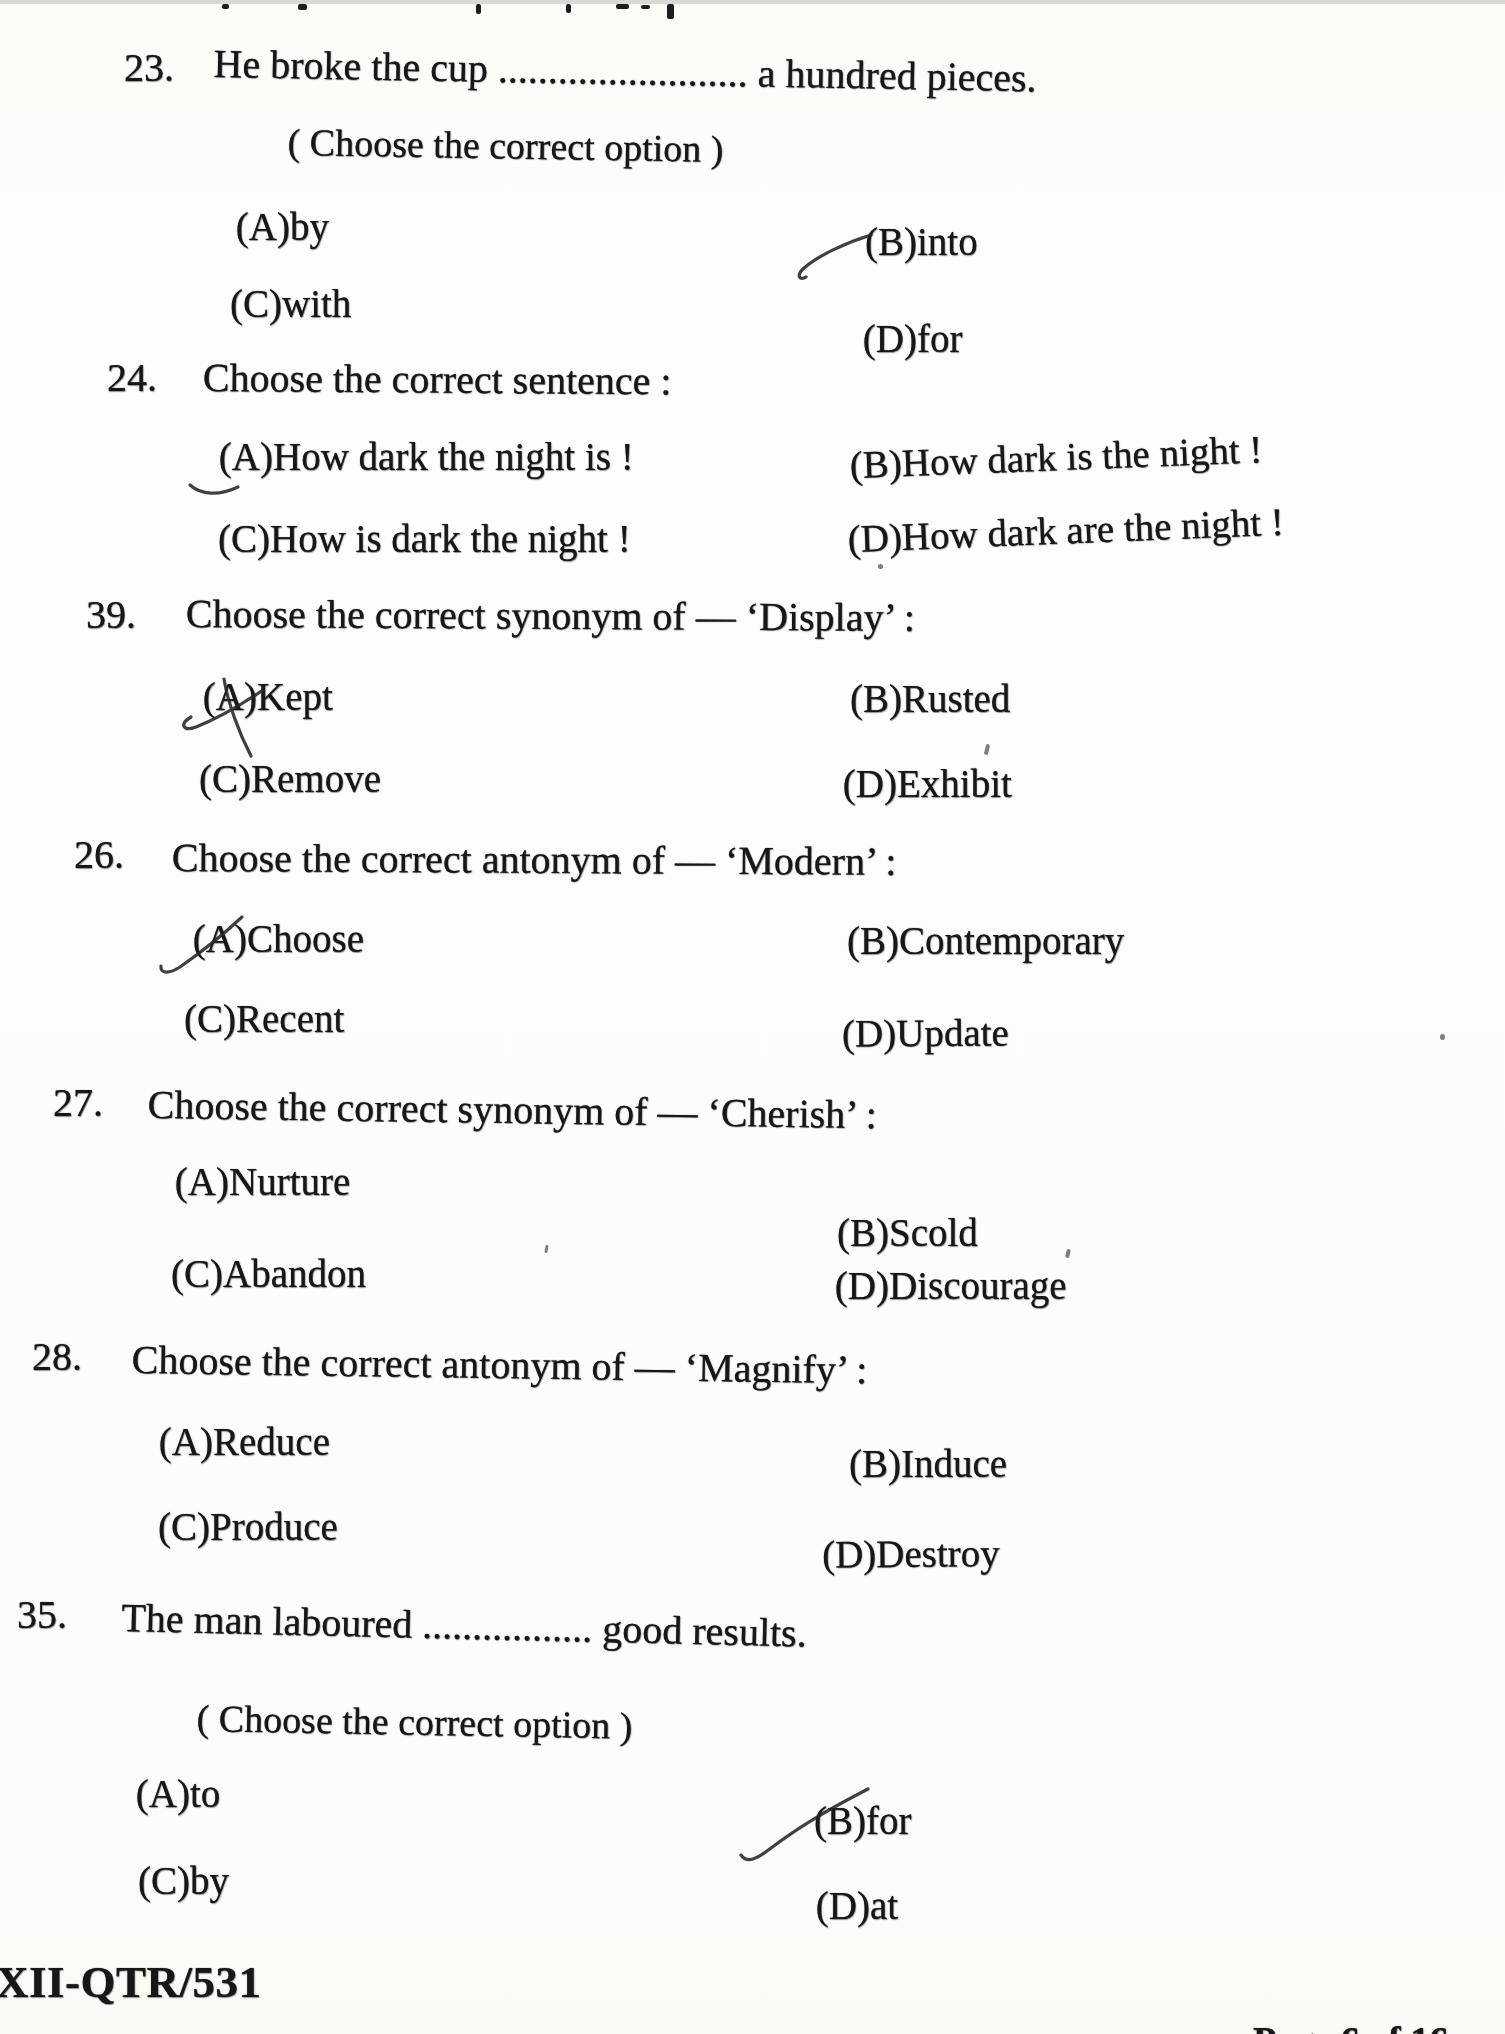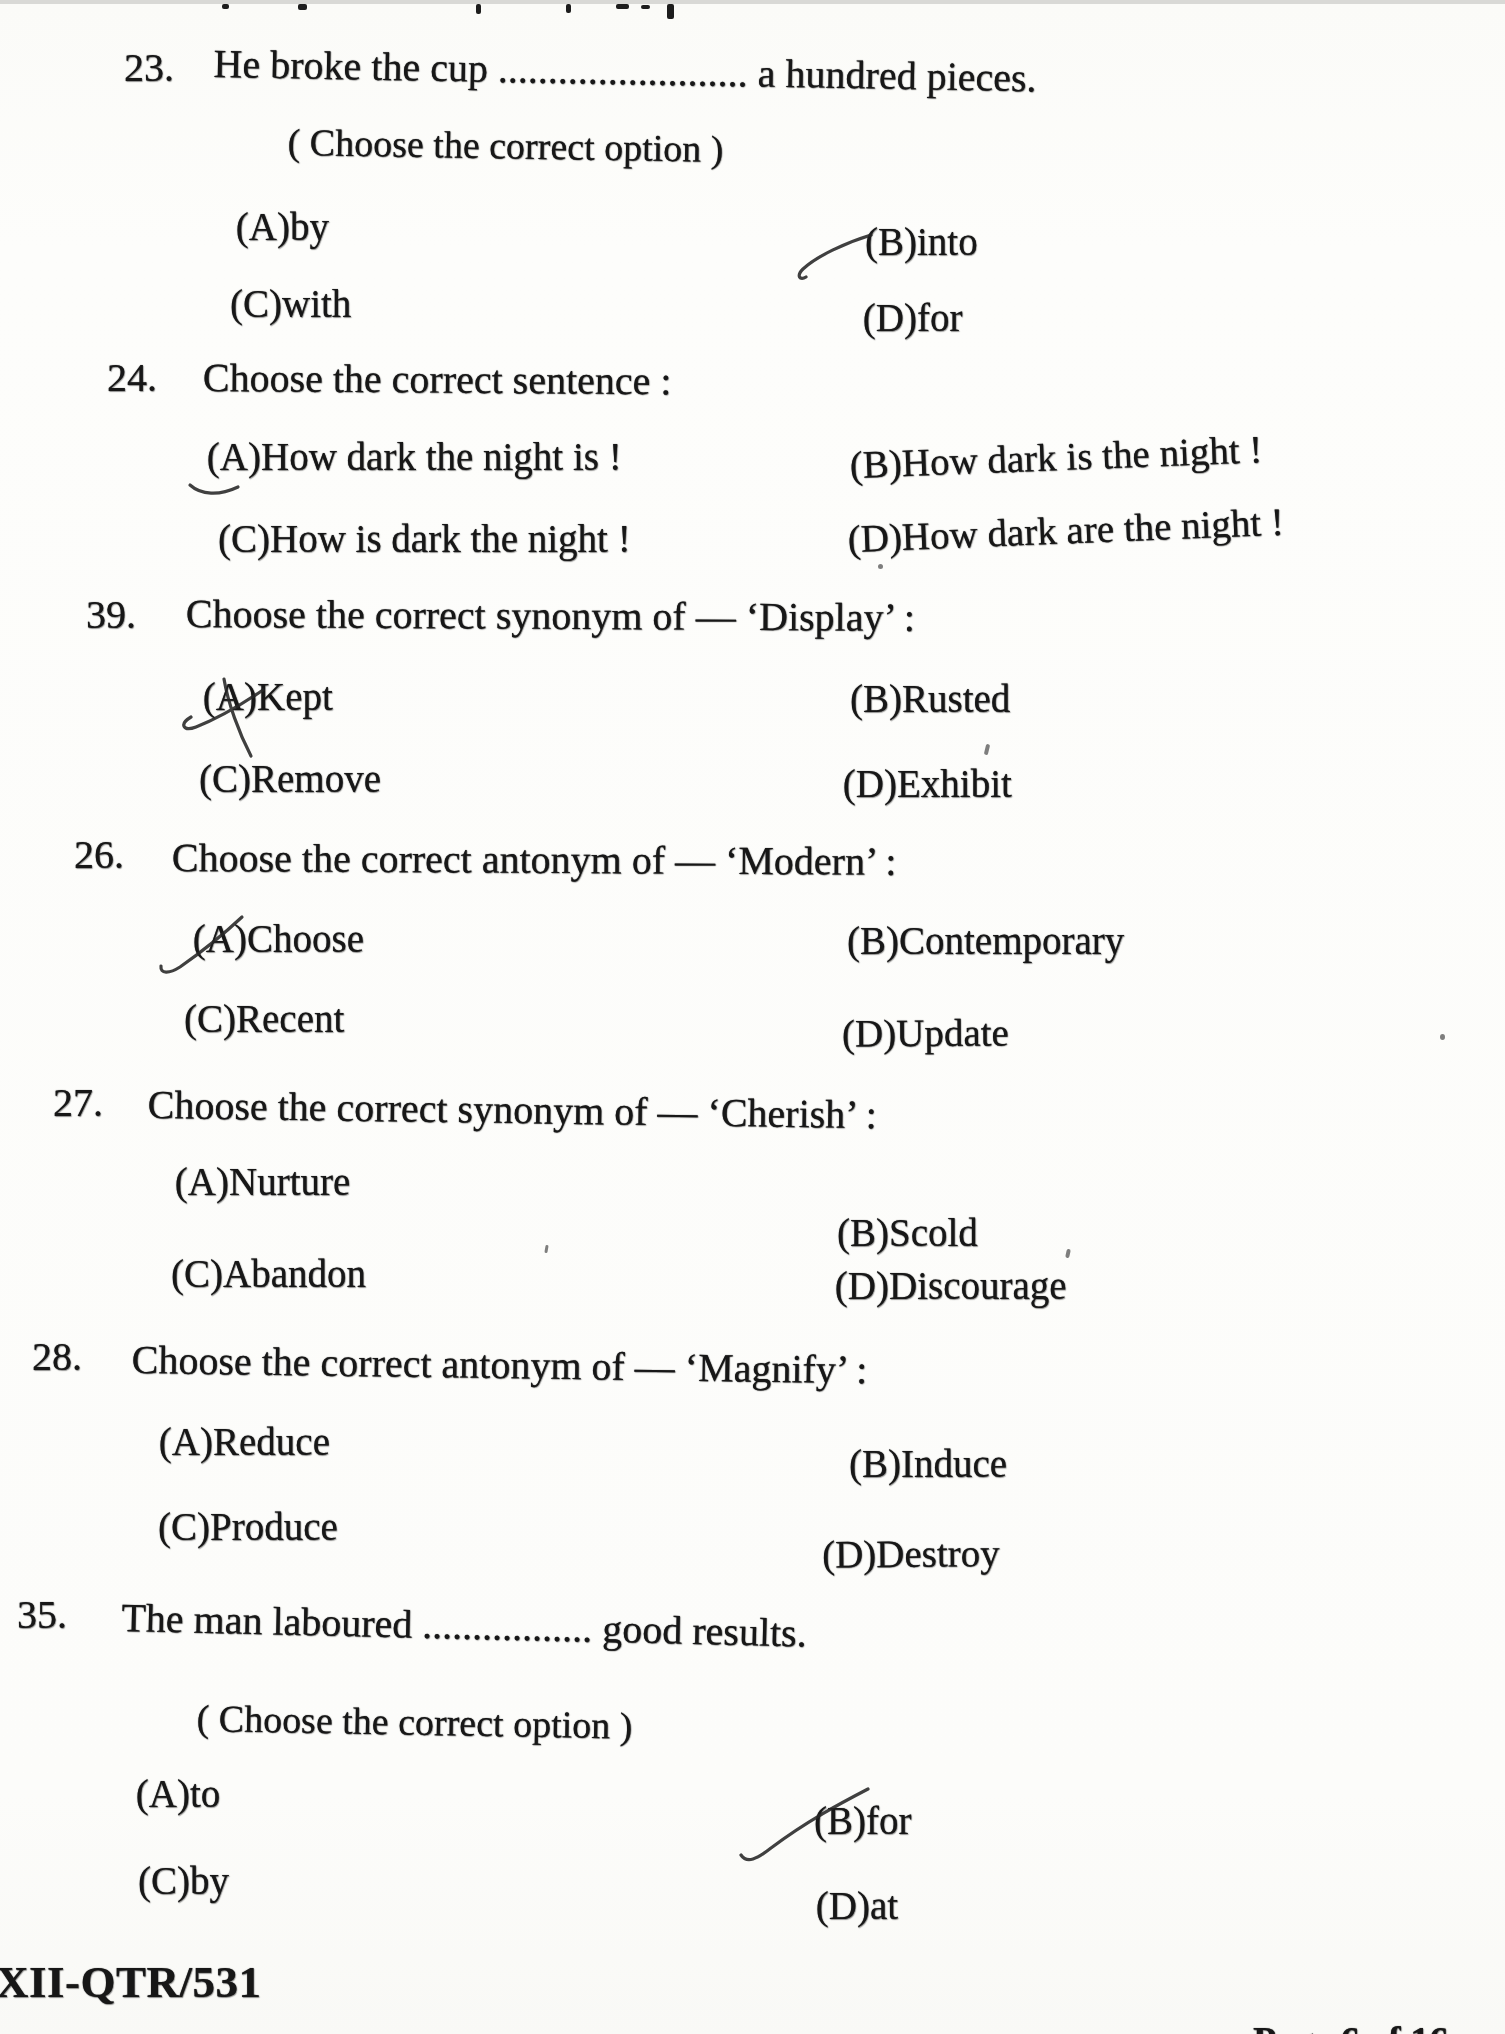--- a/index.html
+++ b/index.html
@@ -50,27 +50,27 @@
   <div class="speck" style="left:1066px;top:1245px;width:4px;height:9px;transform:rotate(12deg)"></div>
   <div class="speck" style="left:1440px;top:1030px;width:5px;height:6px;border-radius:50%"></div>
 
   <section>
     <div class="t num" style="left:124px;top:40px">23.</div>
     <div class="t head" style="left:214px;top:36px;transform:rotate(1deg)">He broke the cup ......................... a hundred pieces.</div>
     <div class="t sub" style="left:288px;top:116px;transform:rotate(0.9deg)">( Choose the correct option )</div>
     <div class="t opt l" style="left:209px;top:200px"><span class="lbl">(A)</span><span>by</span></div>
     <div class="t opt r" style="left:818px;top:215px"><span class="lbl">(B)</span><span>into</span></div>
     <div class="t opt l" style="left:201px;top:277px"><span class="lbl">(C)</span><span>with</span></div>
-    <div class="t opt r" style="left:818px;top:291px"><span class="lbl">(D)</span><span>for</span></div>
+    <div class="t opt r" style="left:818px;top:312px"><span class="lbl">(D)</span><span>for</span></div>
   </section>
 
   <section>
     <div class="t num" style="left:107px;top:350px">24.</div>
     <div class="t head" style="left:203px;top:350px;transform:rotate(0.4deg)">Choose the correct sentence :</div>
-    <div class="t opt l" style="left:180px;top:430px"><span class="lbl">(A)</span><span>How dark the night is !</span></div>
+    <div class="t opt l" style="left:192px;top:430px"><span class="lbl">(A)</span><span>How dark the night is !</span></div>
     <div class="t opt r" style="left:802px;top:440px;transform:rotate(-2.2deg)"><span class="lbl">(B)</span><span>How dark is the night !</span></div>
     <div class="t opt l" style="left:189px;top:512px"><span class="lbl">(C)</span><span>How is dark the night !</span></div>
     <div class="t opt r" style="left:802px;top:514px;transform:rotate(-2.3deg)"><span class="lbl">(D)</span><span>How dark are the night !</span></div>
   </section>
 
   <section>
     <div class="t num" style="left:86px;top:587px">39.</div>
     <div class="t head" style="left:186px;top:586px;transform:rotate(0.3deg)">Choose the correct synonym of — ‘Display’ :</div>
     <div class="t opt l" style="left:176px;top:670px"><span class="lbl">(A)</span><span>Kept</span></div>
     <div class="t opt r" style="left:803px;top:672px"><span class="lbl">(B)</span><span>Rusted</span></div>

